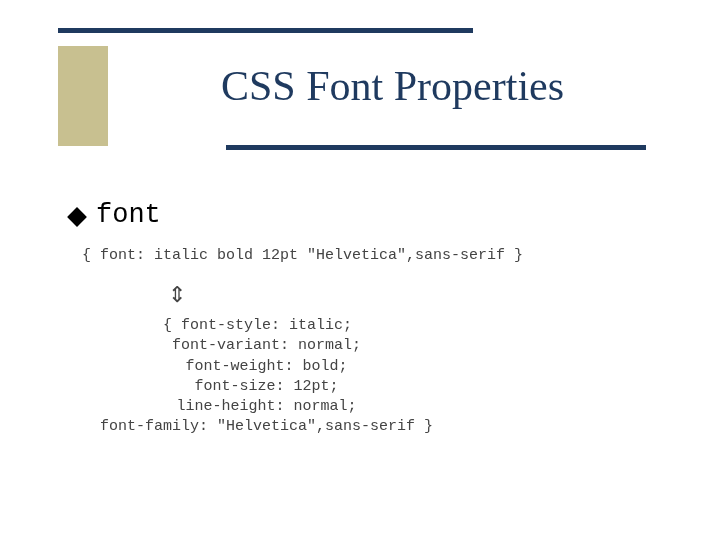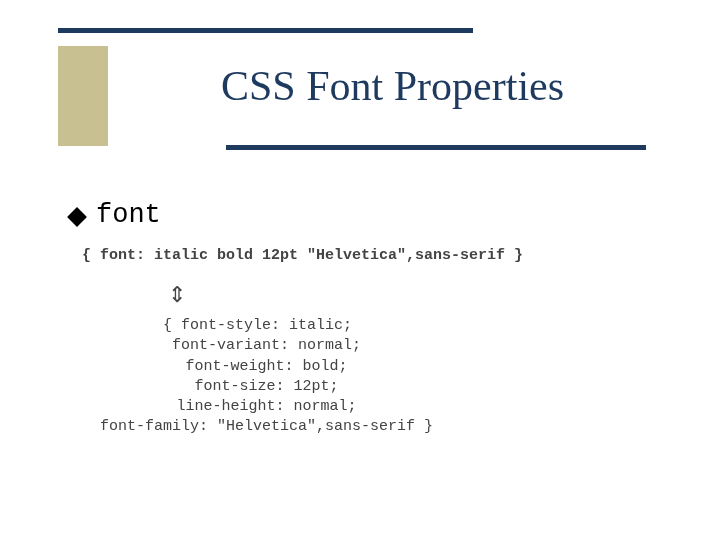--- a/index.html
+++ b/index.html
@@ -73,21 +73,21 @@
     position: absolute;
     font-family: "Courier New", Courier, monospace;
     font-size: 15px;
     color: #444;
     line-height: 1.35;
     white-space: pre;
   }
   .code1 {
     top: 246px;
     left: 82px;
-    font-weight: bold;
+    font-weight: normal;
   }
   .arrow-icon {
     position: absolute;
     top: 282px;
     left: 168px;
     font-size: 22px;
     color: #444;
   }
   .code2 {
     top: 316px;

